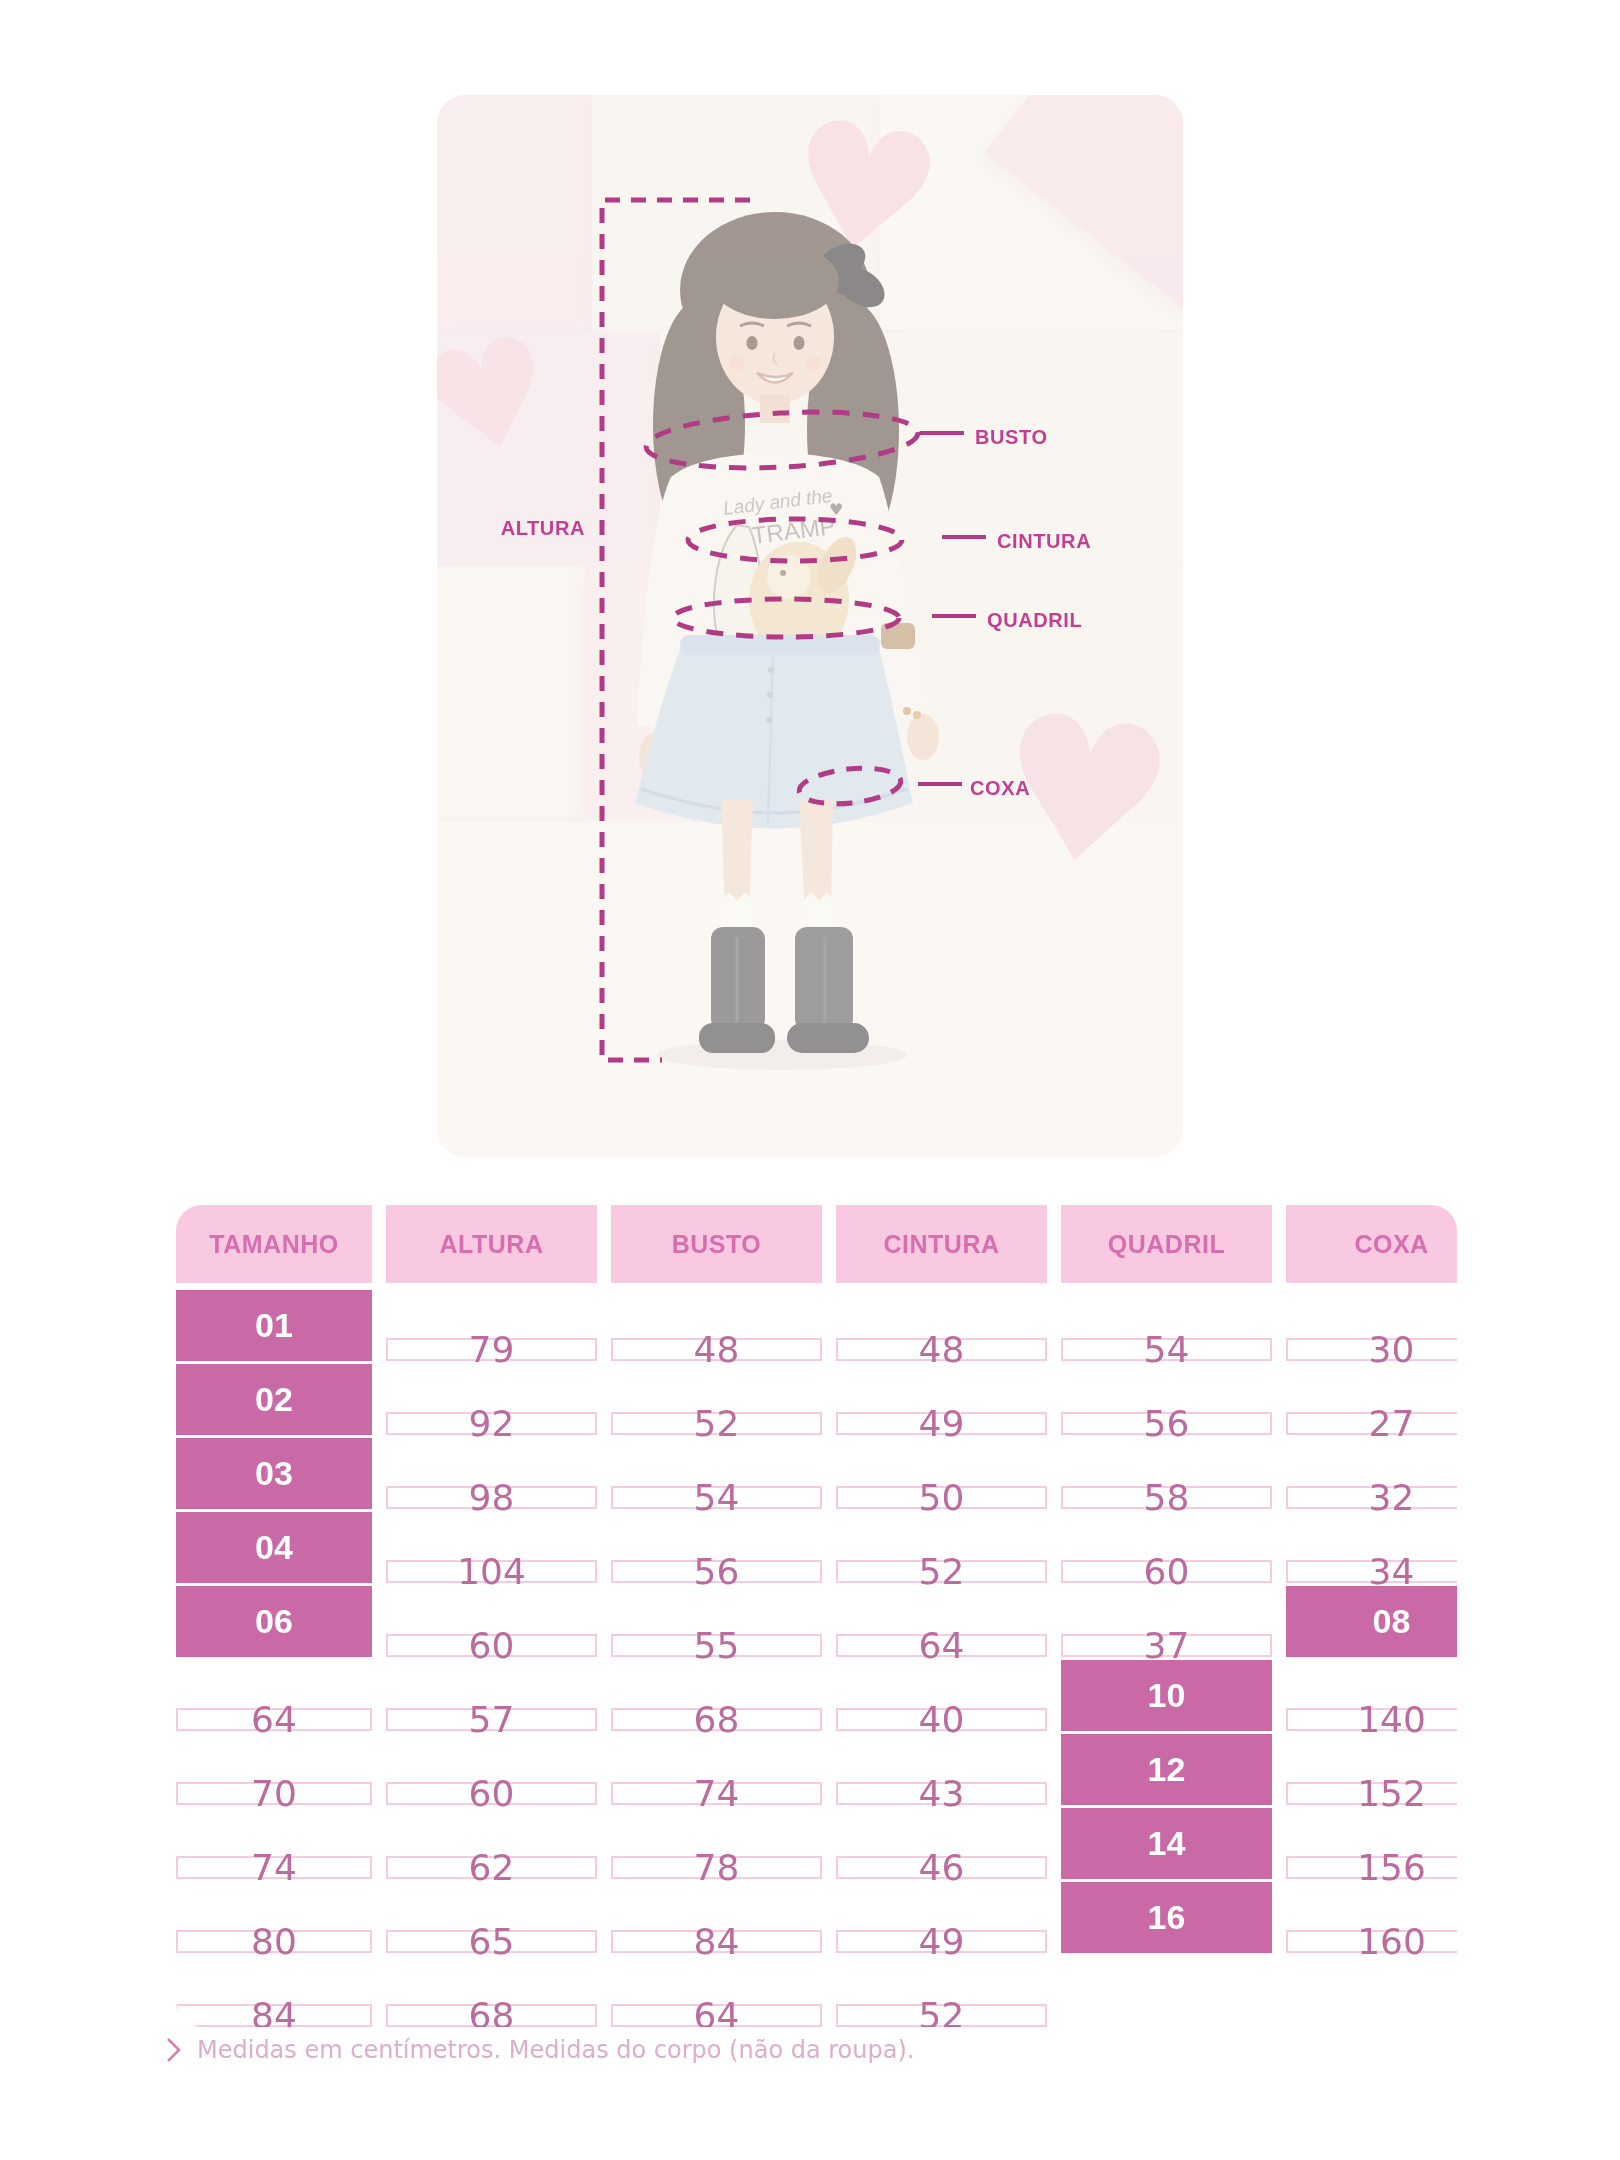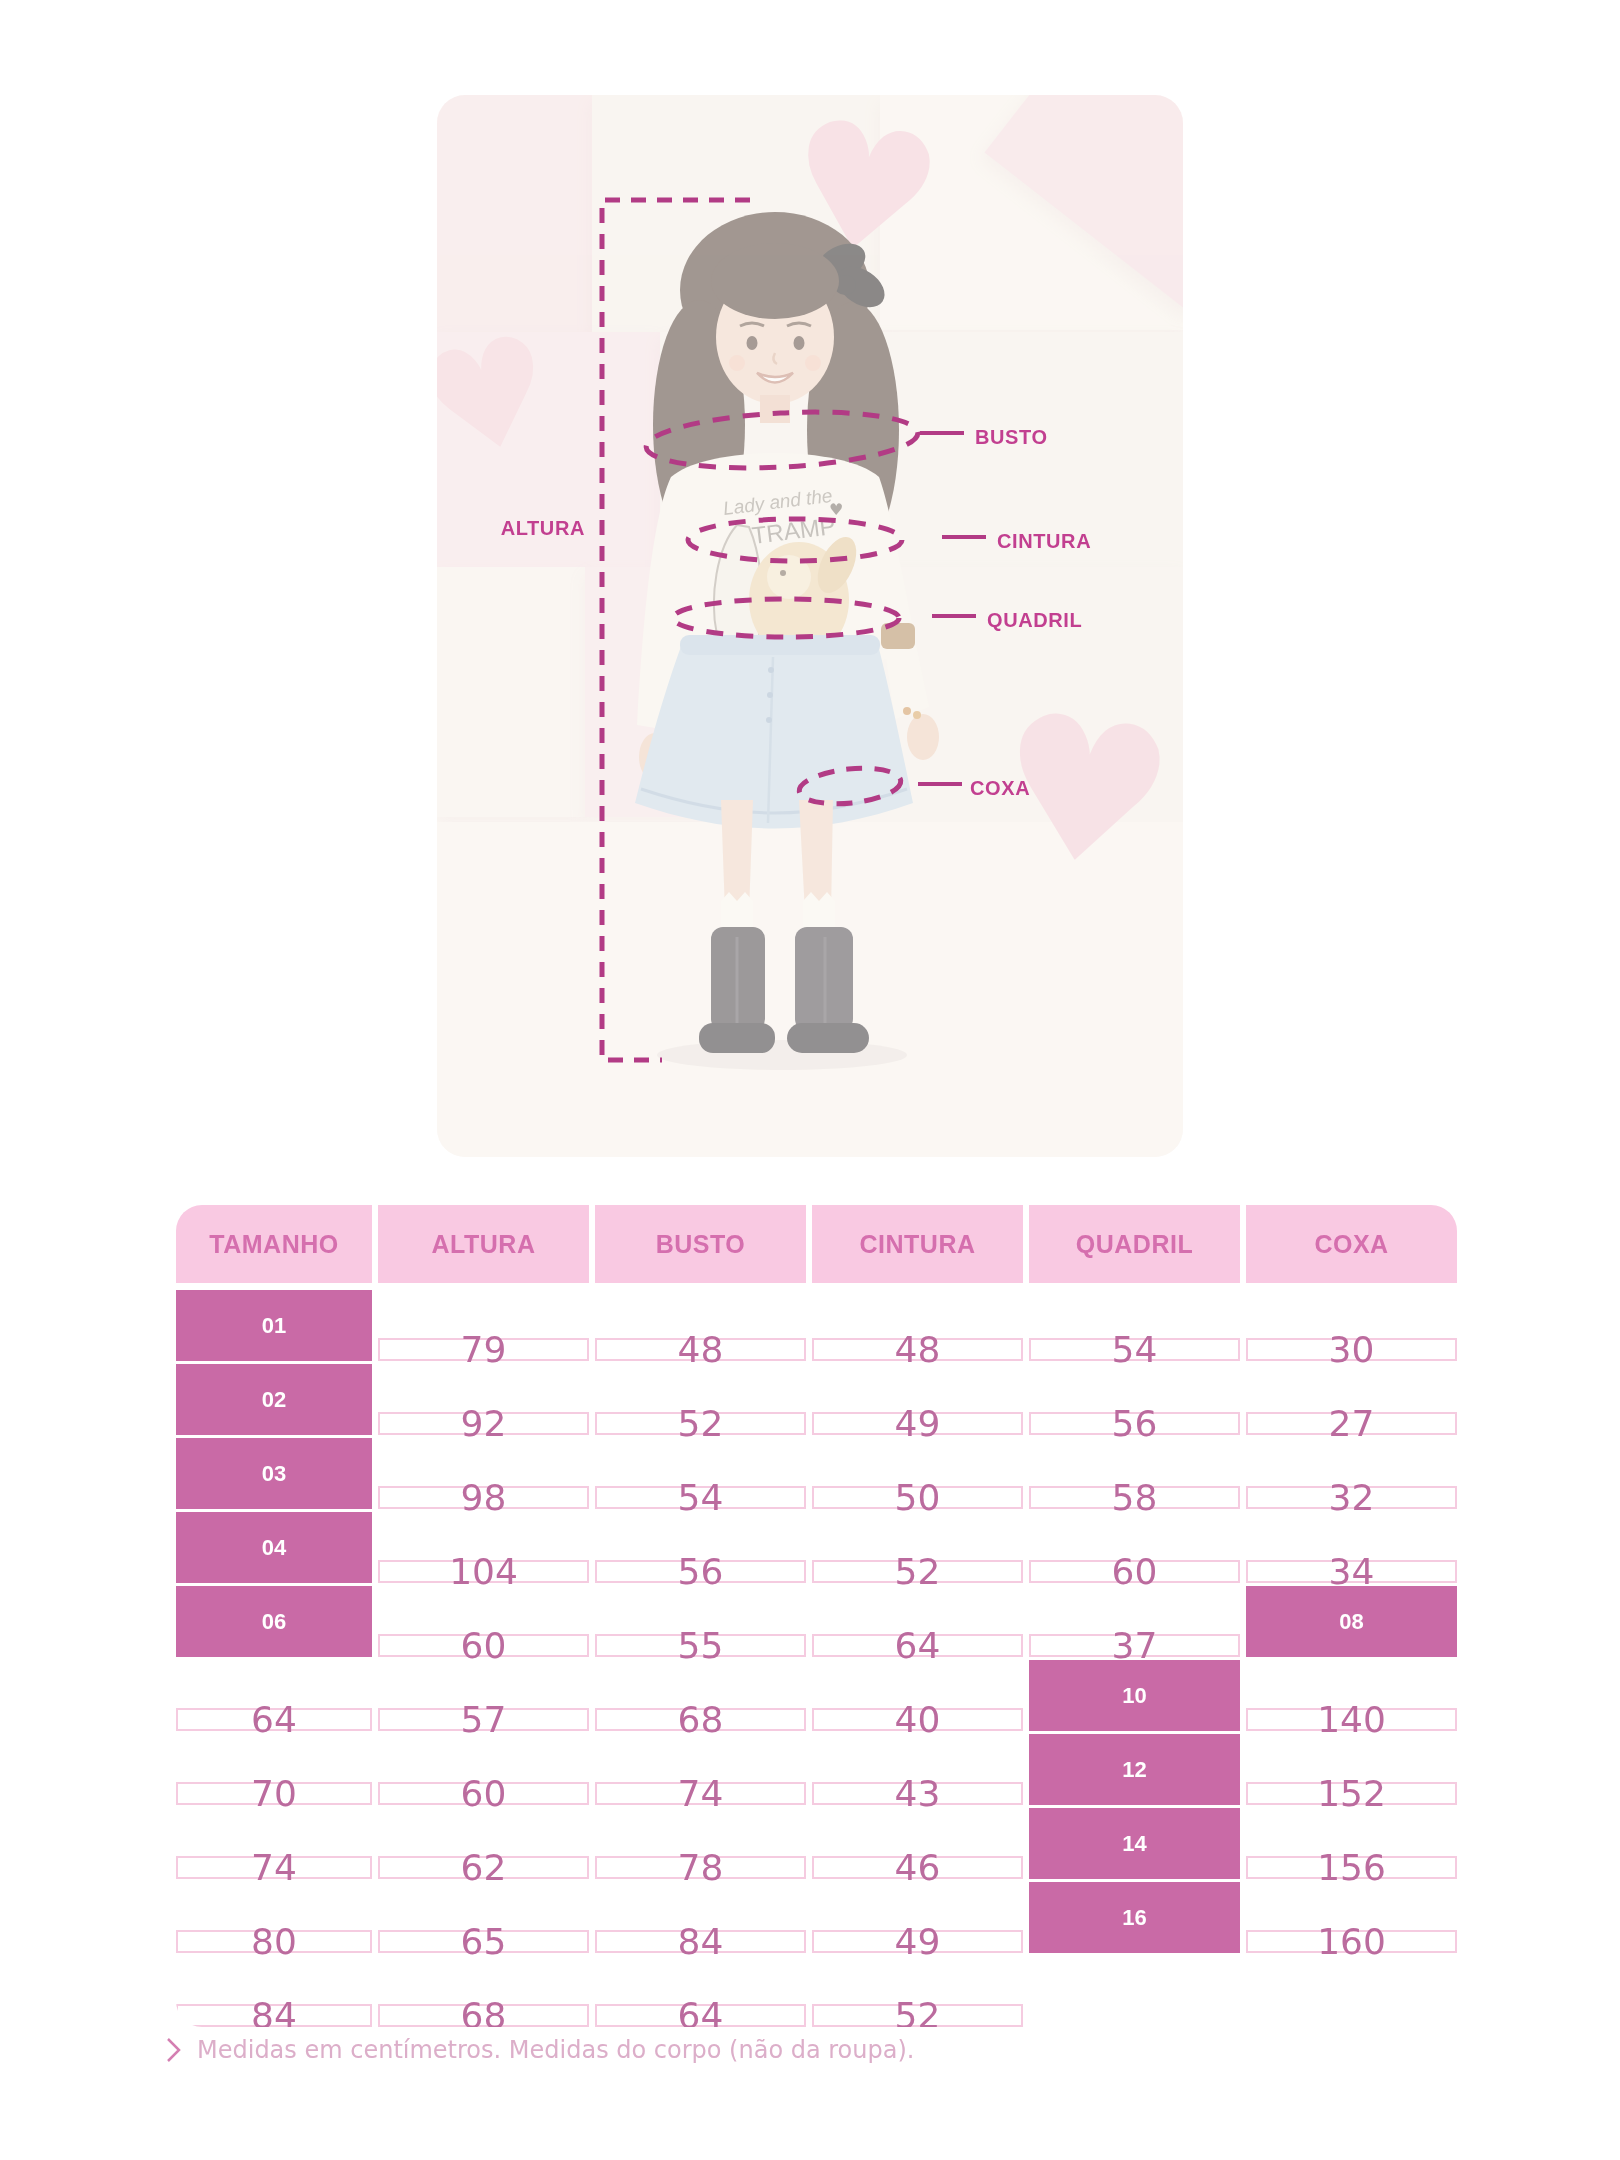--- a/index.html
+++ b/index.html
@@ -23,27 +23,27 @@
   .altura-label{left:470px;top:517px;width:115px;text-align:right;}
   .busto-label{left:975px;top:426px;}
   .cintura-label{left:997px;top:530px;}
   .quadril-label{left:987px;top:609px;}
   .coxa-label{left:970px;top:777px;}
 
   
   .size-table{position:absolute;left:176px;top:1205px;width:1281px;
               border-radius:26px;overflow:hidden;}
   .thead,.tbody{display:grid;grid-template-columns:196px 211px 211px 211px 211px 211px;
-                column-gap:6px;}
+                column-gap:14px;}
   .thead{margin-bottom:7px;}
   .th{height:78px;background:#f9c9e2;display:flex;align-items:center;justify-content:center;
       color:#d56fae;font-weight:bold;font-size:25px;letter-spacing:0.5px;}
   .tbody{grid-auto-rows:71px;row-gap:3px;}
   .td{display:flex;align-items:center;justify-content:center;box-sizing:border-box;}
-  .td.size{background:#c96aa6;color:#ffffff;font-weight:bold;font-size:22px;}
+  .td.size{background:#c96aa6;color:#ffffff;font-weight:bold;font-size:34px;}
   .td.val{background:#ffffff;border:2px solid #f5cbe0;color:#bb6b9e;
           font-size:36px;font-family:"DejaVu Sans",sans-serif;margin-top:48px;}
 
   
   .footnote{position:absolute;left:166px;top:2036px;display:flex;align-items:center;
             font-family:"DejaVu Sans",sans-serif;font-size:24px;color:#dcaec9;}
   .footnote .chev{margin-right:16px;display:flex;align-items:center;}
 </style>
 </head>
 <body>

